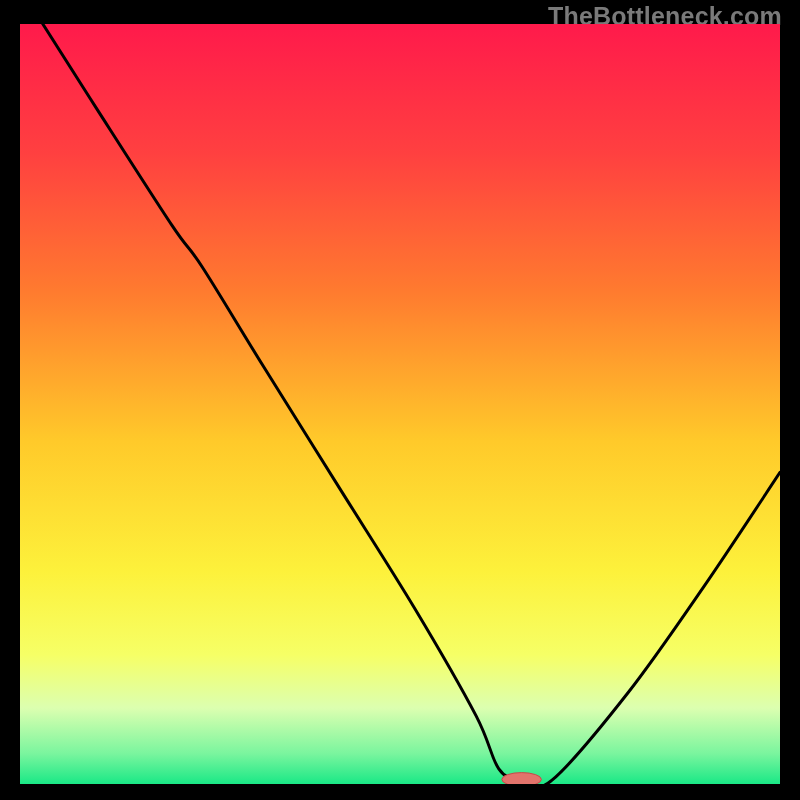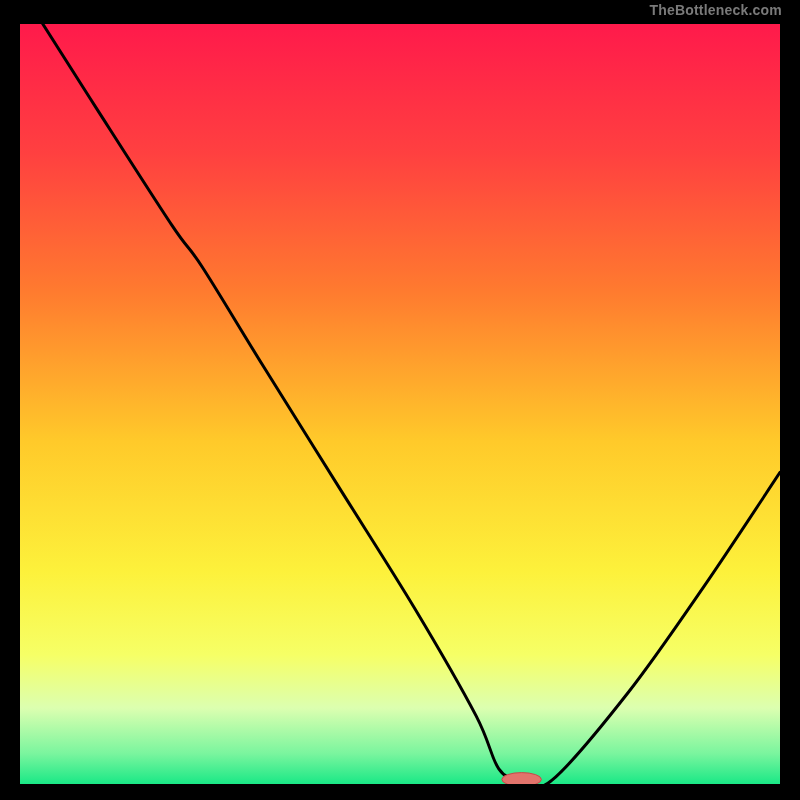--- a/index.html
+++ b/index.html
@@ -23,21 +23,21 @@
     left: 0;
     top: 0;
     width: 760px;
     height: 760px;
   }
   .watermark {
     position: absolute;
     top: 2px;
     right: 18px;
     font-family: Arial, Helvetica, sans-serif;
-    font-size: 14px;
+    font-size: 25px;
     font-weight: 600;
     color: #7a7a7a;
     letter-spacing: 0.2px;
     user-select: none;
   }
 </style>
 </head>
 <body>
 
 <div class="watermark">TheBottleneck.com</div>

